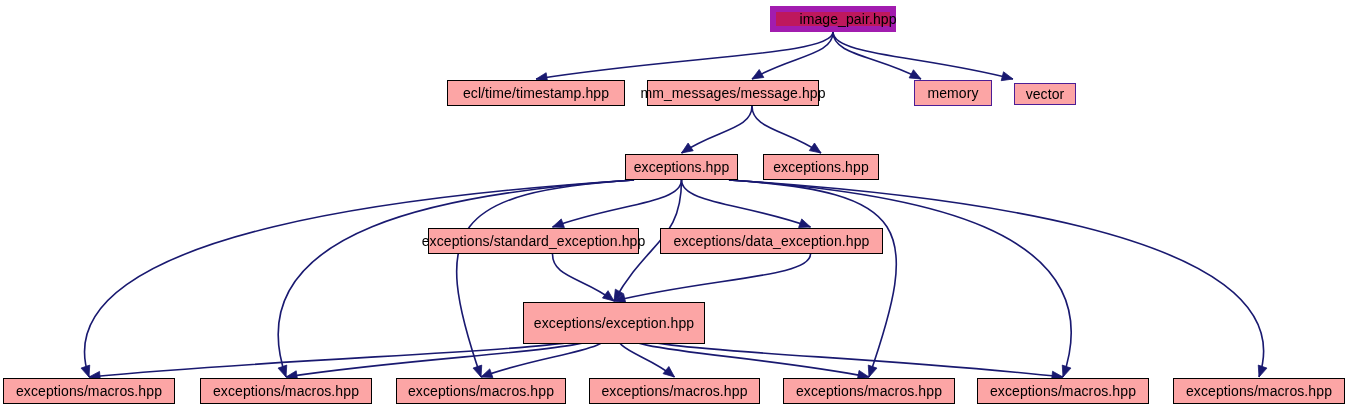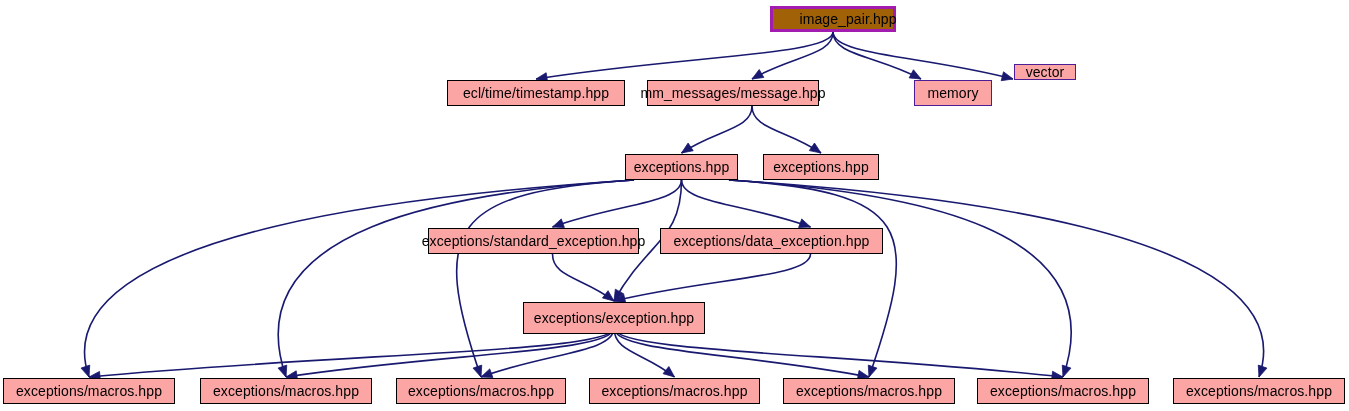--- a/index.html
+++ b/index.html
@@ -42,22 +42,22 @@
     justify-content: center;
     background: #fca5a5;
     border: 1px solid #000000;
     font-size: 14px;
     color: #000000;
     white-space: nowrap;
     line-height: 1;
     letter-spacing: 0.1px;
   }
   .node.root {
-    background: #a16207;
-    border: 3px solid #a21caf;
+    background: #be185d;
+    border: 6px solid #a21caf;
     padding-left: 30px;
   }
   .node.system {
     border: 1px solid #4c1d95;
     margin-left: 32px;
   }
 </style>
 </head>
 <body>
 
@@ -108,26 +108,26 @@
       <path d="M614,328 C614,352.5 741.5,352.5 869,377" class="edge-path"></path>
       <polygon points="869,377 857.3295860916345,379.4416058665205 859.0656679916777,370.4068939377238" class="edge-head"></polygon>
       <path d="M614,328 C614,352.5 838.5,352.5 1063,377" class="edge-path"></path>
       <polygon points="1063,377 1051.5658822622513,380.37948983713494 1052.5639653457029,371.23378974591566" class="edge-head"></polygon>
     </svg>
   <div id="node-layer">
       <div class="node root" style="left: 770px; top: 6px; width: 126px; height: 26px;">image_pair.hpp</div>
       <div class="node" style="left: 447px; top: 80px; width: 178px; height: 26px;">ecl/time/timestamp.hpp</div>
       <div class="node" style="left: 647px; top: 80px; width: 172px; height: 26px;">mm_messages/message.hpp</div>
       <div class="node system" style="left: 882px; top: 80px; width: 78px; height: 26px;">memory</div>
-      <div class="node system" style="left: 982px; top: 64px; width: 62px; height: 16px;">vector</div>
+      <div class="node system" style="left: 982px; top: 83px; width: 62px; height: 22px;">vector</div>
       <div class="node" style="left: 625px; top: 154px; width: 113px; height: 26px;">exceptions.hpp</div>
       <div class="node" style="left: 763px; top: 154px; width: 116px; height: 26px;">exceptions.hpp</div>
       <div class="node" style="left: 428px; top: 228px; width: 211px; height: 26px;">exceptions/standard_exception.hpp</div>
       <div class="node" style="left: 660px; top: 228px; width: 223px; height: 26px;">exceptions/data_exception.hpp</div>
-      <div class="node" style="left: 523px; top: 302px; width: 182px; height: 32px;">exceptions/exception.hpp</div>
+      <div class="node" style="left: 523px; top: 302px; width: 182px; height: 42px;">exceptions/exception.hpp</div>
       <div class="node" style="left: 3px; top: 378px; width: 172px; height: 26px;">exceptions/macros.hpp</div>
       <div class="node" style="left: 200px; top: 378px; width: 172px; height: 26px;">exceptions/macros.hpp</div>
       <div class="node" style="left: 396px; top: 378px; width: 170px; height: 26px;">exceptions/macros.hpp</div>
       <div class="node" style="left: 589px; top: 378px; width: 171px; height: 26px;">exceptions/macros.hpp</div>
       <div class="node" style="left: 783px; top: 378px; width: 172px; height: 26px;">exceptions/macros.hpp</div>
       <div class="node" style="left: 977px; top: 378px; width: 172px; height: 26px;">exceptions/macros.hpp</div>
       <div class="node" style="left: 1173px; top: 378px; width: 172px; height: 26px;">exceptions/macros.hpp</div>
     </div>
 </div>
 

